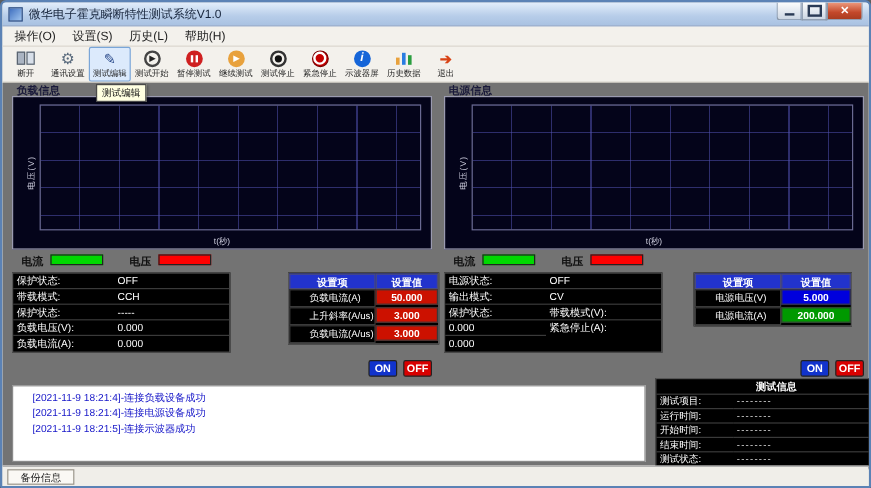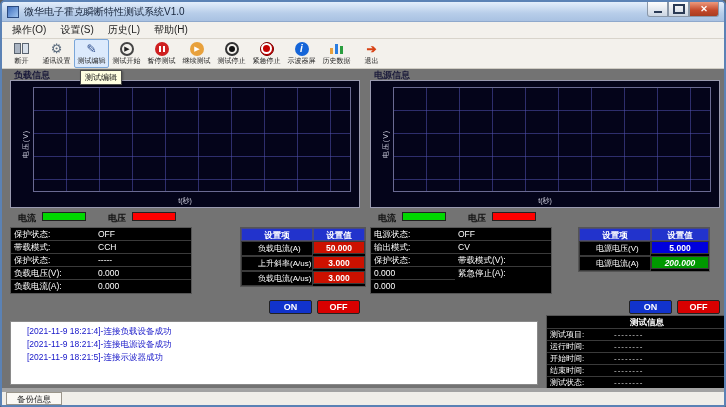--- a/index.html
+++ b/index.html
@@ -65,33 +65,33 @@
   .swatch{display:inline-block;width:44px;height:9px;border:1px solid #222;margin-right:22px}
   .status-table{position:absolute;width:182px;background:#000;border:1px solid #555;display:grid;
     grid-template-columns:84px 1fr}
   .st-cell{font-size:8.5px;color:#fff;padding:2px 3px;height:13px;border-bottom:1px solid #3a3a3a;line-height:9px;white-space:nowrap;overflow:hidden}
   .st-cell.last{border-bottom:none}
   .settings-table{position:absolute;width:126px;background:#000;border:1px solid #555;display:grid;grid-template-columns:72px 1fr}
   .set-header{background:#2233cc;color:#fff;font-size:8.5px;font-weight:bold;text-align:center;height:13px;line-height:13px;border:1px solid #4a4a7a}
   .set-label{font-size:8px;color:#fff;height:15px;line-height:13px;padding:0 16px;border:1px solid #3a3a3a;white-space:nowrap;overflow:hidden}
   .set-value{font-size:8.5px;font-weight:bold;color:#fff;height:13px;line-height:13px;text-align:center;border:1px solid #3a3a3a}
   .onoff{position:absolute;width:350px;display:flex;justify-content:flex-end;gap:5px}
-  .btn-onoff{width:43px;height:14px;border:1px solid #222;border-radius:2px;color:#fff;font-size:9px;font-weight:bold;
+  .btn-onoff{width:24px;height:14px;border:1px solid #222;border-radius:2px;color:#fff;font-size:9px;font-weight:bold;
     line-height:12px;text-align:center;cursor:default}
   .btn-on{background:#1133cc}
   .btn-off{background:#d80000}
   .logbox{position:absolute;background:#fff;border:1px solid #8a8a8a;padding:3px 16px;overflow:hidden}
   .log-line{font-size:8.5px;color:#1515c8;line-height:13px;white-space:nowrap}
   .testinfo{position:absolute;background:#000;border:1px solid #555}
   .ti-title{font-size:8.5px;color:#fff;font-weight:bold;text-align:center;height:13px;line-height:13px;border-bottom:1px solid #3a3a3a}
   .ti-grid{display:grid;grid-template-columns:64px 1fr}
   .ti-cell{font-size:8px;color:#fff;height:12px;line-height:12px;padding:0 3px;border-bottom:1px solid #3a3a3a;white-space:nowrap}
   .ti-cell.val{color:#ddd;letter-spacing:1px}
   
-  .statusbar{position:absolute;left:0;right:0;bottom:0;height:17px;background:#f0eee9;border-top:4px solid #a3a3a3;
+  .statusbar{position:absolute;left:0;right:0;bottom:0;height:17px;background:#f0eee9;border-top:1px solid #a3a3a3;
     display:flex;align-items:center;padding:0 4px}
   .sb-tab{font-size:8.5px;color:#222;border:1px solid #9a958a;background:#faf8f4;padding:0 10px;height:13px;line-height:12px}
 </style>
 </head>
 <body>
 
 <div class="window">
 
   <div class="titlebar">
     <span class="app-icon"></span>
@@ -245,21 +245,21 @@
       <div class="st-cell last">紧急停止(A):</div>
       <div class="st-cell last">0.000</div>
     </div>
 
     <div class="settings-table" style="left:576px;top:158px;width:132px">
       <div class="set-header">设置项</div>
       <div class="set-header">设置值</div>
       <div class="set-label">电源电压(V)</div>
       <div class="set-value" style="background-color: rgb(0, 0, 221);">5.000</div>
       <div class="set-label">电源电流(A)</div>
-      <div class="set-value" style="background-color: rgb(0, 153, 0); font-style: italic;">200.000</div>
+      <div class="set-value" style="background-color: rgb(0, 153, 0);">200.000</div>
     </div>
 
     <div class="onoff" style="left:368px;top:231px">
       <div class="btn-onoff btn-on">ON</div>
       <div class="btn-onoff btn-off">OFF</div>
     </div>
 
     <div class="logbox" style="left:8px;top:252px;width:528px;height:64px">
       <div class="log-line">[2021-11-9 18:21:4]-连接负载设备成功</div>
       <div class="log-line">[2021-11-9 18:21:4]-连接电源设备成功</div>

